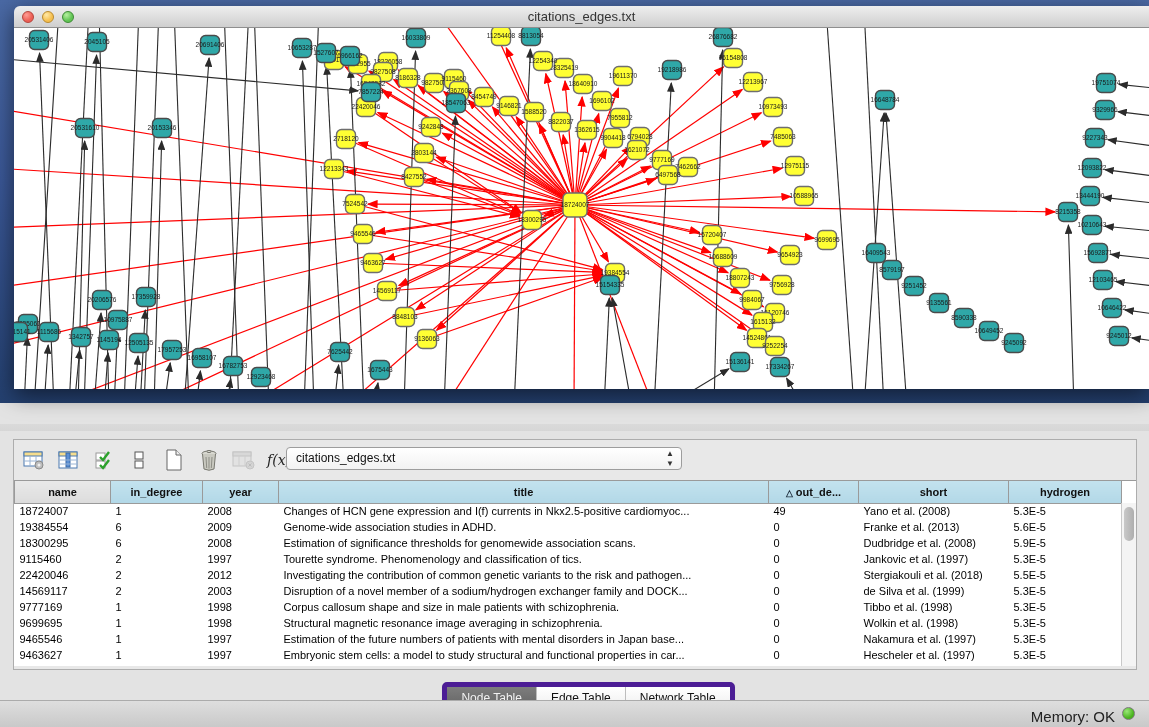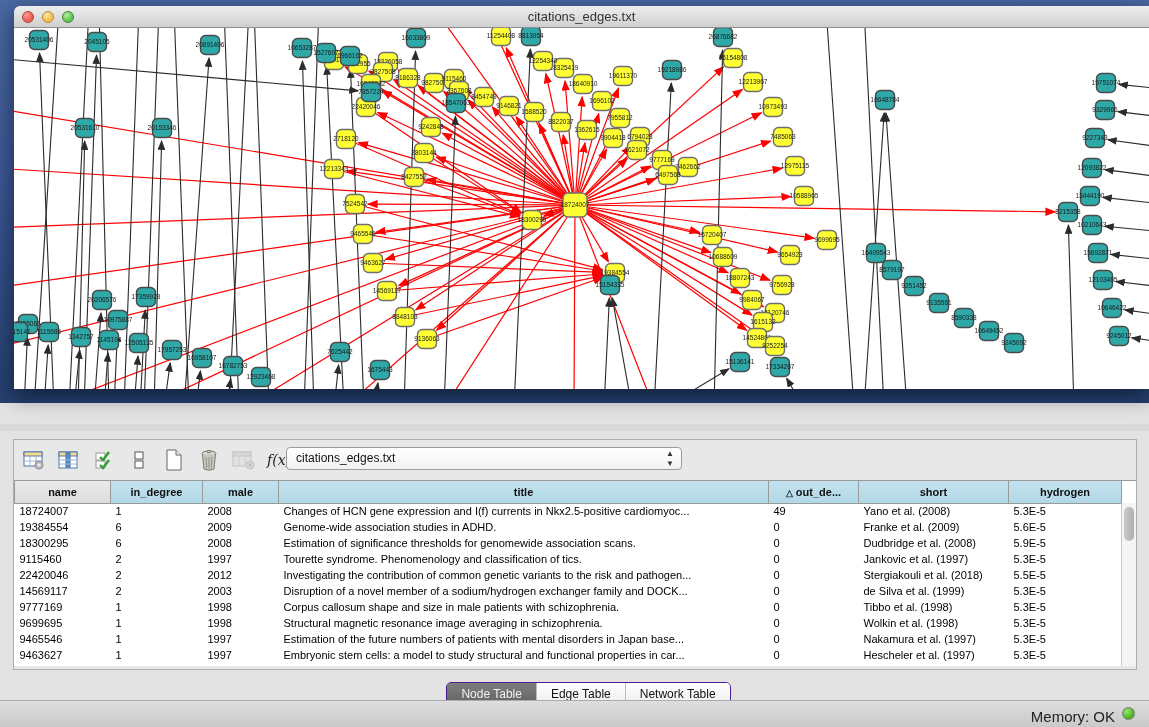--- a/index.html
+++ b/index.html
@@ -60,21 +60,21 @@
   th.rowhdr { background:linear-gradient(180deg,#e9e9e9,#dcdcdc); }
   td { height:16px; font-size:11px; color:#000; padding:0 5px; white-space:nowrap; overflow:hidden; cursor:default; }
   .sortglyph { font-size:9px; color:#20303f; margin-right:3px; }
   .vscroll { position:absolute; right:0; top:22px; width:15px; height:163px;
     background:#f4f4f4; border-left:1px solid #c9c9c9; }
   .vthumb { position:absolute; left:2px; top:4px; width:10px; height:34px; border-radius:6px;
     background:linear-gradient(90deg,#c9c9c9,#aeaeae); cursor:pointer; }
 
   
   .tabbar { position:absolute; left:0; top:242px; width:1149px; height:26px; text-align:center; }
-  .seg { display:inline-flex; border:1px solid #4c1d95; border-radius:5px; overflow:hidden;
+  .seg { display:inline-flex; border:5px solid #4c1d95; border-radius:5px; overflow:hidden;
     box-shadow:0 1px 1px rgba(0,0,0,.15); }
   .seg .tab { padding:3px 14px; font-size:12px; background:linear-gradient(180deg,#ffffff,#eeeeee);
     color:#111; border-left:1px solid #bdbdbd; cursor:pointer; line-height:16px; }
   .seg .tab:first-child { border-left:none; }
   .seg .tab.active { background:linear-gradient(180deg,#7d7d7d,#636363); color:#f2f2f2; }
 
   
   .statusbar { position:absolute; left:0; top:700px; width:1149px; height:27px;
     background:linear-gradient(180deg,#dedede,#c9c9c9); border-top:1px solid #ababab; }
   .memory { position:absolute; right:34px; top:7px; font-size:15px; color:#222; }
@@ -783,21 +783,21 @@
               <col style="width: 76px;">
               <col style="width: 490px;">
               <col style="width: 90px;">
               <col style="width: 150px;">
               <col style="width: 113px;">
             </colgroup>
           <thead>
               <tr id="tbl-head">
                 <th class="rowhdr">name</th>
                 <th>in_degree</th>
-                <th>male</th>
+                <th>year</th>
                 <th>title</th>
                 <th><span class="sortglyph">△</span>out_de...</th>
                 <th>short</th>
                 <th>hydrogen</th>
               </tr>
             </thead>
           <tbody id="tbl-body">
               <tr>
                 <td>18724007</td>
                 <td>1</td>
@@ -806,21 +806,21 @@
                 <td>49</td>
                 <td>Yano et al. (2008)</td>
                 <td>5.3E-5</td>
               </tr>
               <tr>
                 <td>19384554</td>
                 <td>6</td>
                 <td>2009</td>
                 <td>Genome-wide association studies in ADHD.</td>
                 <td>0</td>
-                <td>Franke et al. (2009)</td>
+                <td>Franke et al. (2013)</td>
                 <td>5.6E-5</td>
               </tr>
               <tr>
                 <td>18300295</td>
                 <td>6</td>
                 <td>2008</td>
                 <td>Estimation of significance thresholds for genomewide association scans.</td>
                 <td>0</td>
                 <td>Dudbridge et al. (2008)</td>
                 <td>5.9E-5</td>

